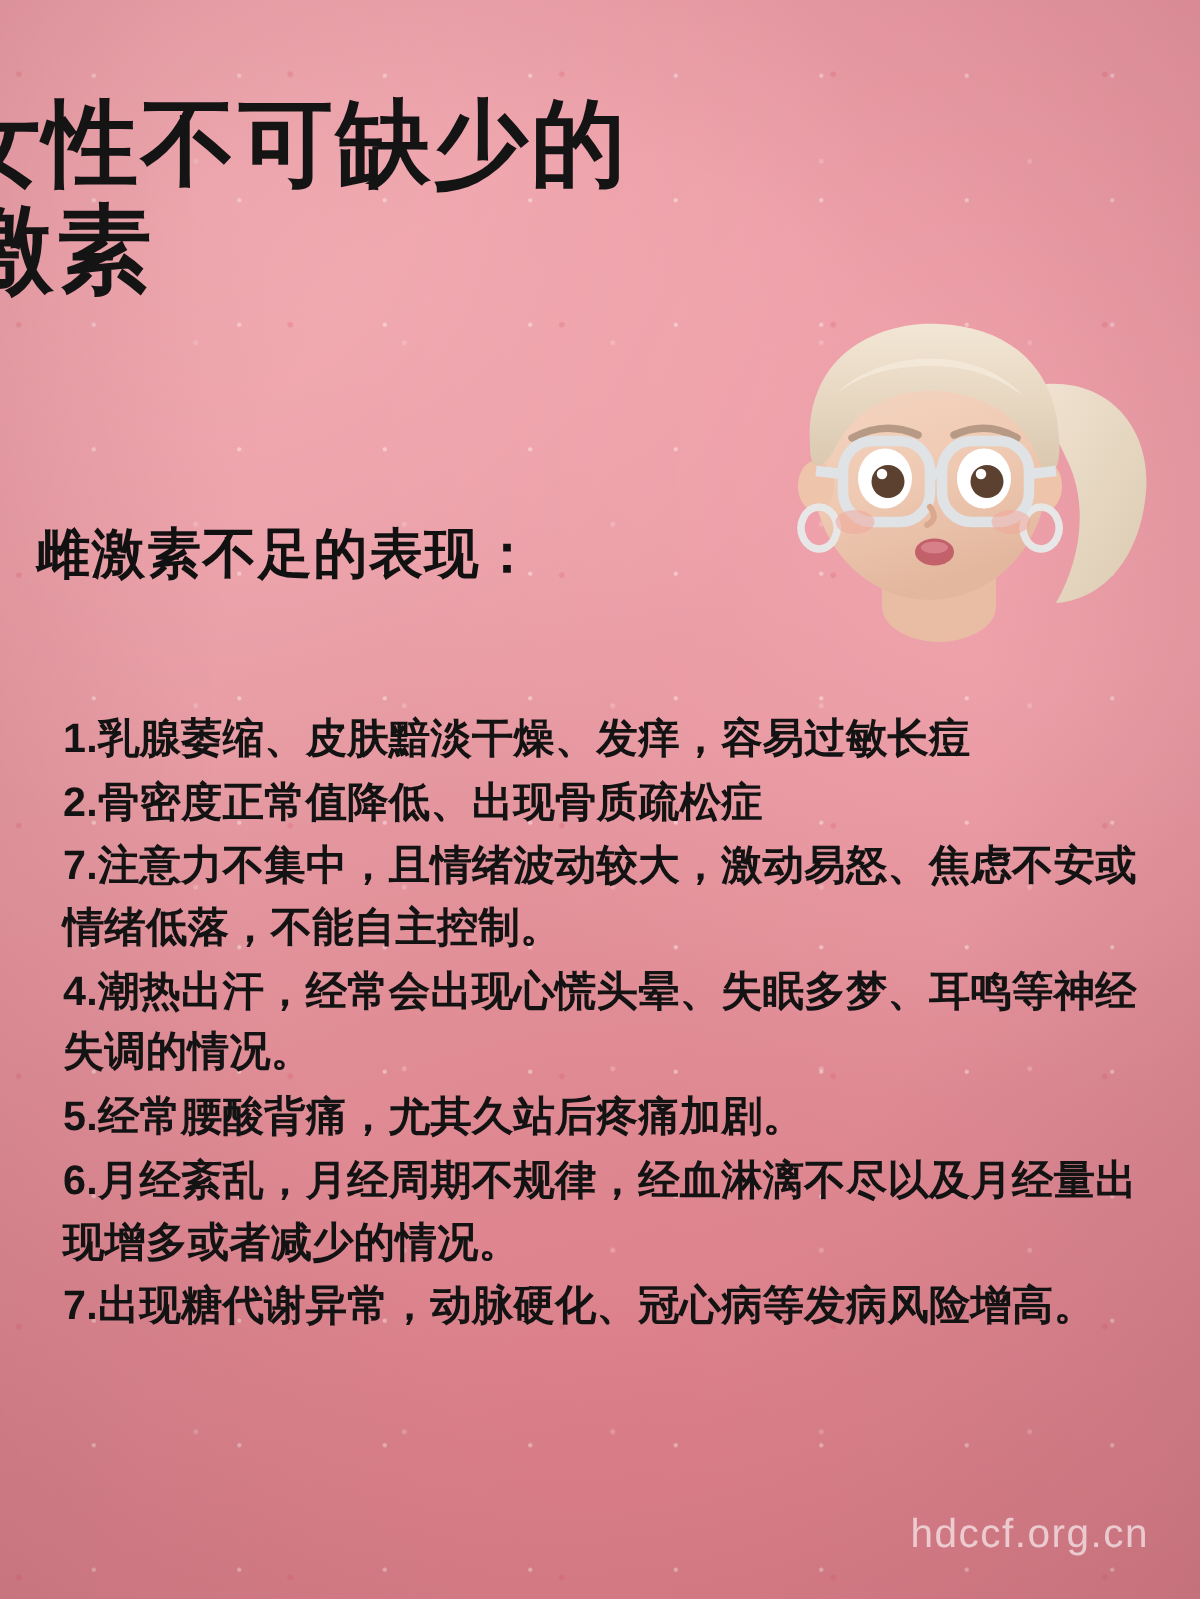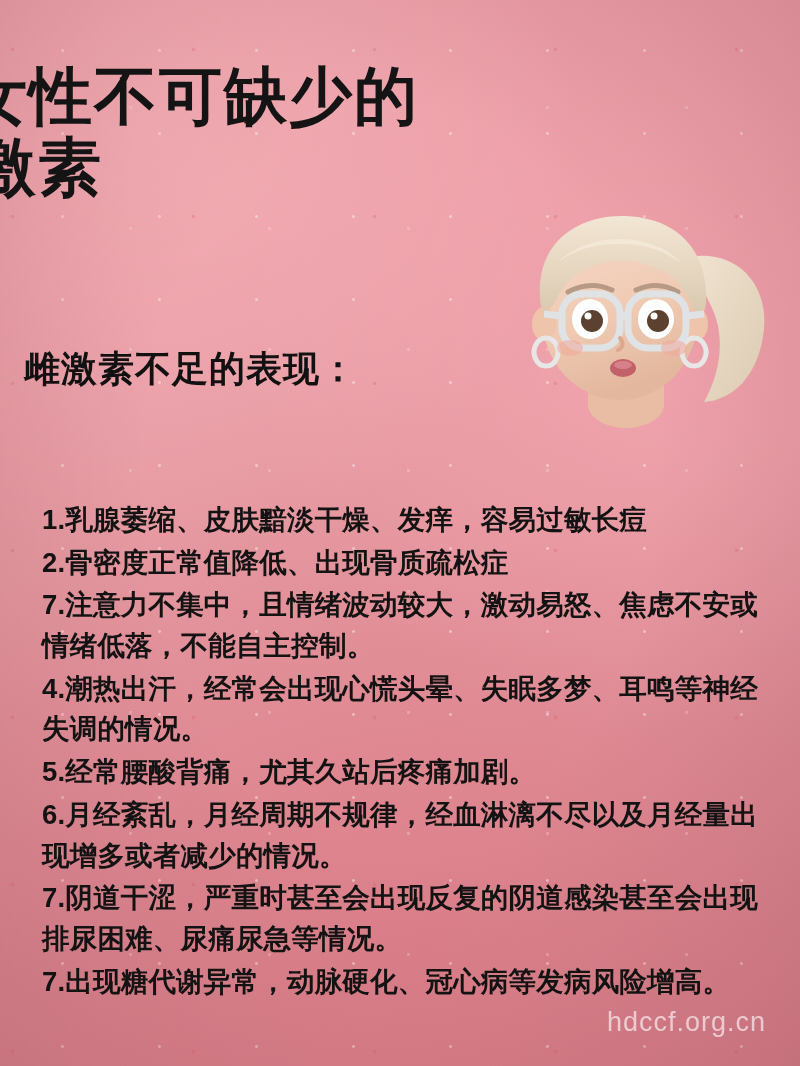--- a/index.html
+++ b/index.html
@@ -77,21 +77,20 @@
     letter-spacing: 1px;
     z-index: 3;
   }
 
   .symptom-list {
     position: absolute;
     top: 472px;
     left: 42px;
     width: 718px;
     z-index: 3;
-    margin-top: 28px;
   }
   .symptom-item {
     font-size: 27.5px;
     font-weight: 600;
     color: #131313;
     line-height: 1.48;
     letter-spacing: 0.2px;
     margin-bottom: 2px;
   }
 
@@ -189,18 +188,17 @@
 
   <div class="subtitle">雌激素不足的表现：</div>
 
   <div class="symptom-list">
     <div class="symptom-item">1.乳腺萎缩、皮肤黯淡干燥、发痒，容易过敏长痘</div>
     <div class="symptom-item">2.骨密度正常值降低、出现骨质疏松症</div>
     <div class="symptom-item">7.注意力不集中，且情绪波动较大，激动易怒、焦虑不安或情绪低落，不能自主控制。</div>
     <div class="symptom-item">4.潮热出汗，经常会出现心慌头晕、失眠多梦、耳鸣等神经失调的情况。</div>
     <div class="symptom-item">5.经常腰酸背痛，尤其久站后疼痛加剧。</div>
     <div class="symptom-item">6.月经紊乱，月经周期不规律，经血淋漓不尽以及月经量出现增多或者减少的情况。</div>
-    <div class="symptom-item">7.阴道干涩，严重时甚至会出现反复的阴道感染甚至会出现排尿困难、尿痛尿急等情况。</div>
     <div class="symptom-item">7.出现糖代谢异常，动脉硬化、冠心病等发病风险增高。</div>
   </div>
 
   <div class="watermark">hdccf.org.cn</div>
 </div>
 
 </body></html>

